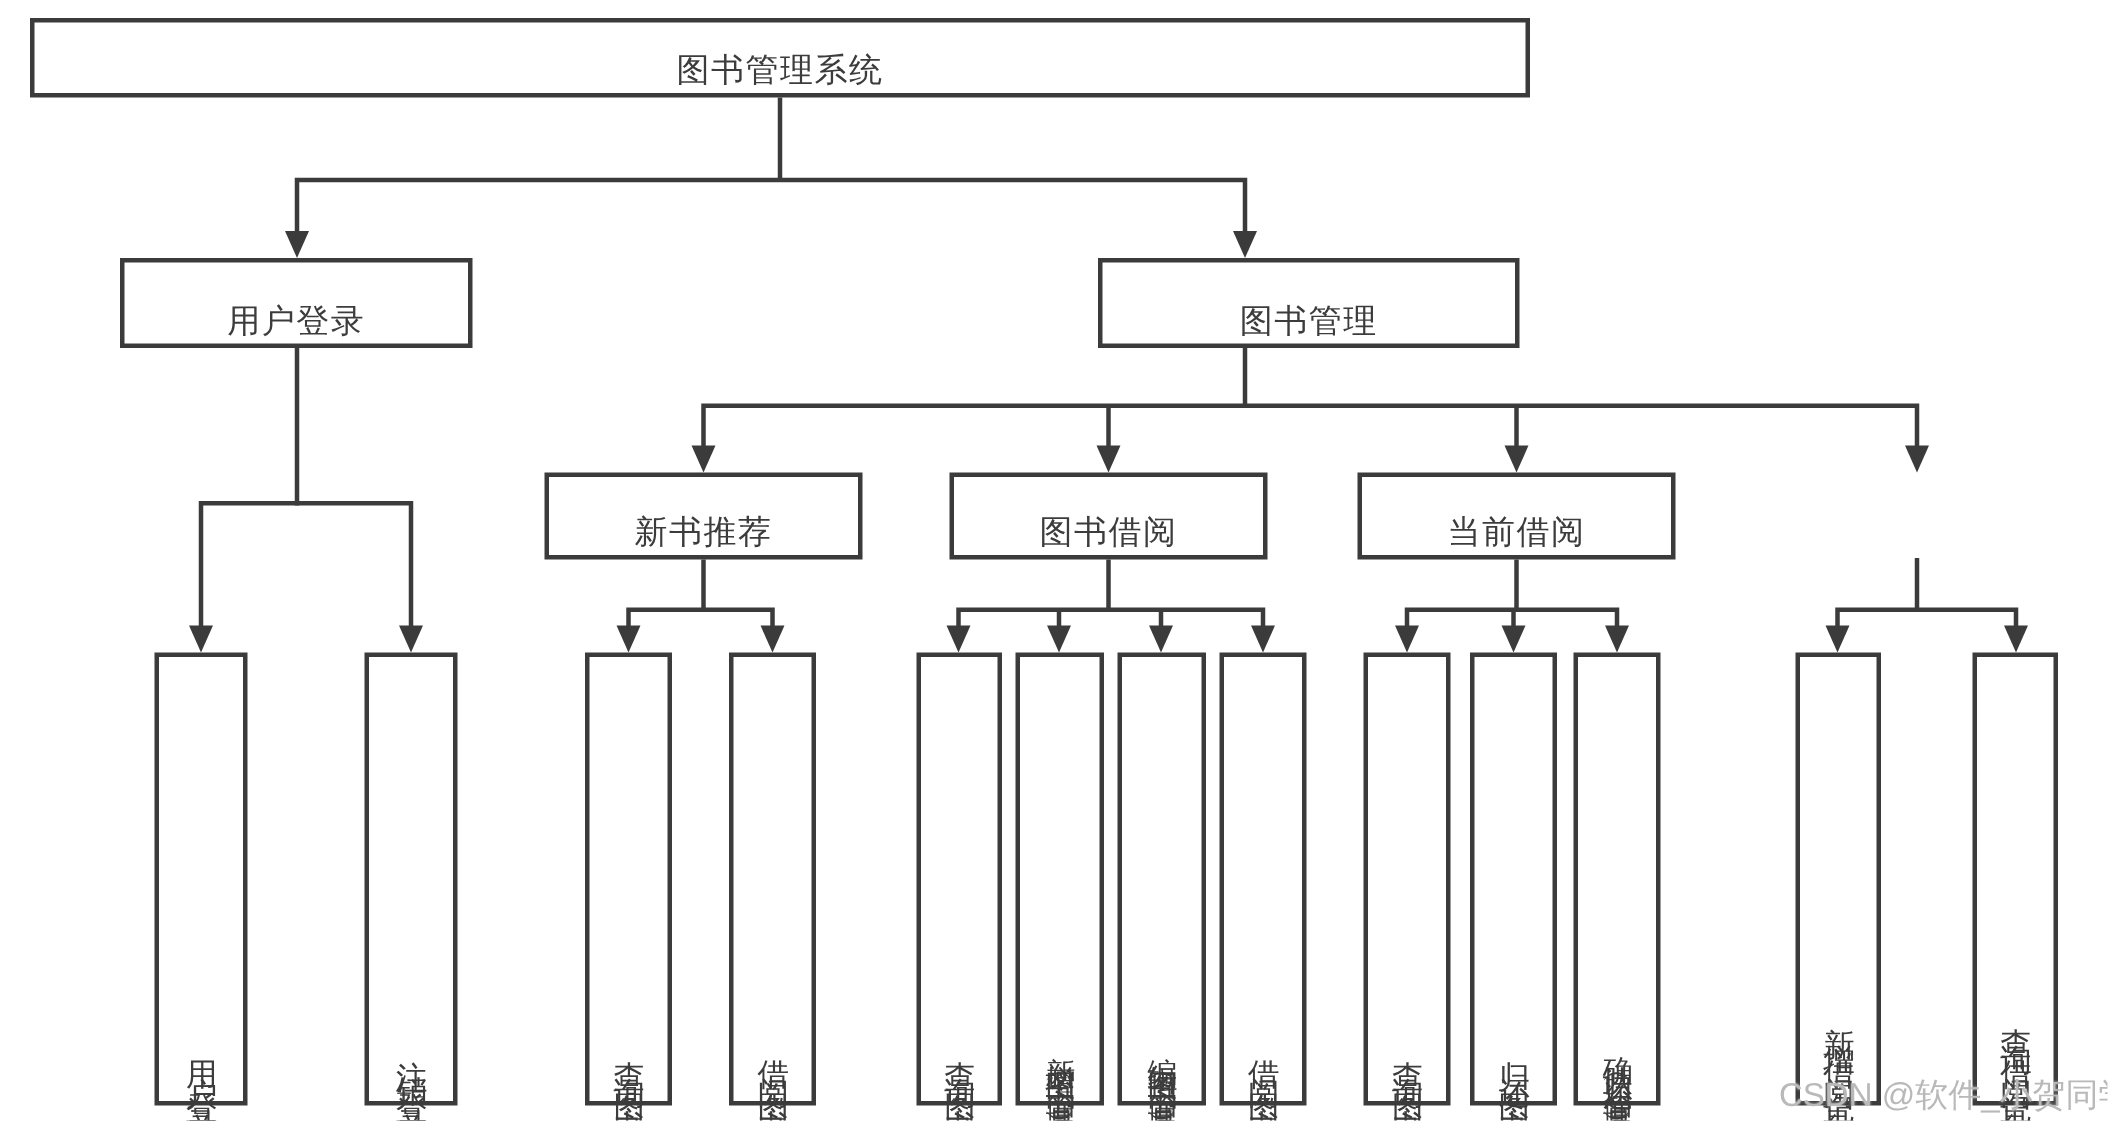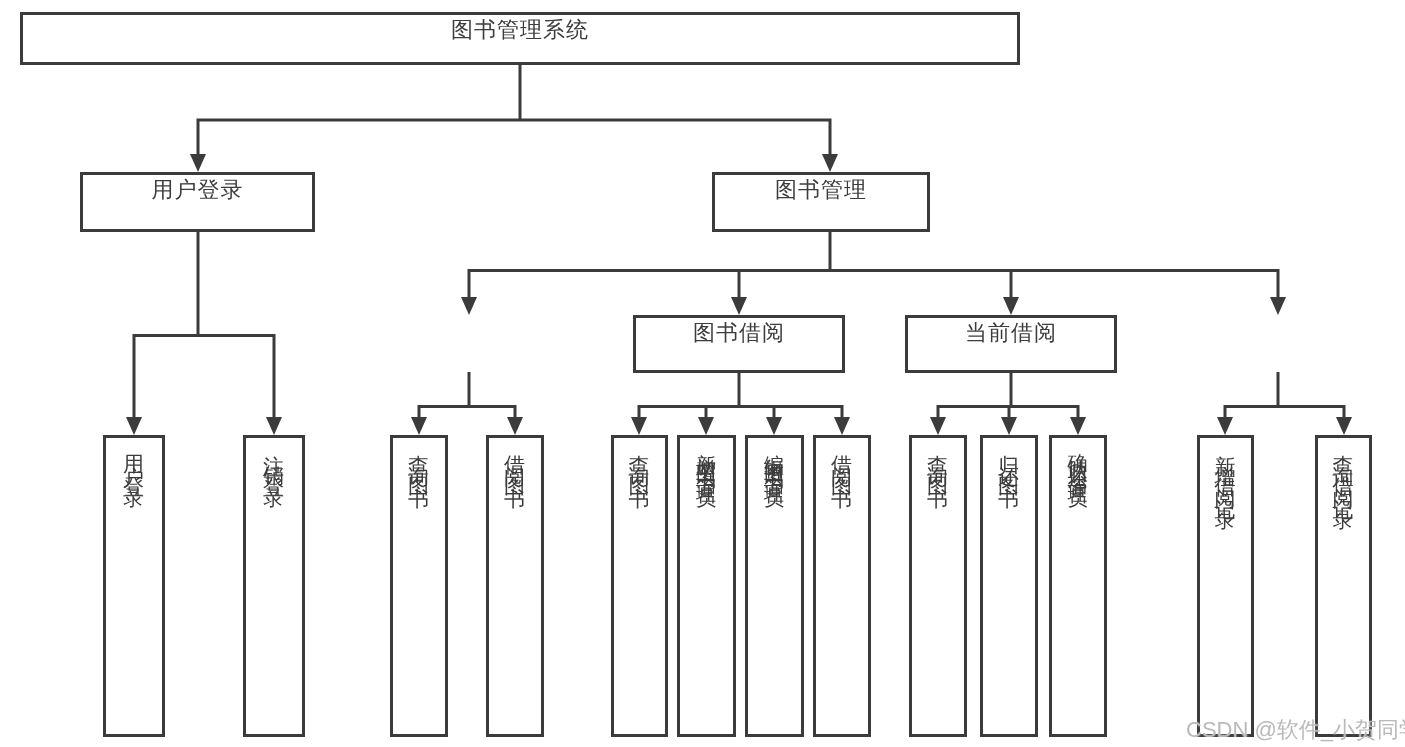--- a/index.html
+++ b/index.html
@@ -6,21 +6,21 @@
     --line:#3b3b3b; --text:#3c3c3c; --background:#ffffff; --watermark:#b9b9b9;
   }
   html,body{margin:0;padding:0;}
   body{font-family:"Liberation Sans",sans-serif;background:#fff;}
   .canvas{
     position:relative;width:1405px;height:747px;overflow:hidden;
     background:var(--background);
   }
   .box{
     position:absolute;background:#fff;border:3px solid var(--line);
-    box-sizing:border-box;display:flex;align-items:flex-start;justify-content:center;
+    box-sizing:border-box;display:flex;align-items:flex-end;justify-content:center;
     color:var(--text);
   }
   .hlabel{font-size:22px;letter-spacing:1px;white-space:nowrap;}
   .v{top:435px;height:302px;}
   .vlabel{
     writing-mode:vertical-rl;text-orientation:mixed;
     font-size:21px;line-height:1;letter-spacing:11px;
   }
   .long .vlabel{font-size:20px;letter-spacing:5px;}
   .connectors{position:absolute;left:0;top:0;color:var(--line);}
@@ -94,24 +94,27 @@
     </g>
   </svg>
 
   <div class="box" style="left:20px;top:12px;width:1000px;height:53px">
     <span class="hlabel">图书管理系统</span>
   </div>
 
   <div class="box" style="left:80px;top:172px;width:235px;height:60px">
     <span class="hlabel">用户登录</span>
   </div>
-  <div class="box" style="left:712px;top:172px;width:218px;height:60px">
+  <div class="box" style="left:732px;top:172px;width:281px;height:60px">
     <span class="hlabel">图书管理</span>
   </div>
 
+  <div class="box" style="left:363px;top:315px;width:212px;height:58px">
+    <span class="hlabel">新书推荐</span>
+  </div>
   <div class="box" style="left:905px;top:315px;width:212px;height:58px">
     <span class="hlabel">当前借阅</span>
   </div>
   <div class="box" style="left:633px;top:315px;width:212px;height:58px">
     <span class="hlabel">图书借阅</span>
   </div>
 
   <div class="box v" style="left:103px;width:62px">
     <span class="vlabel">用户登录</span>
   </div>

